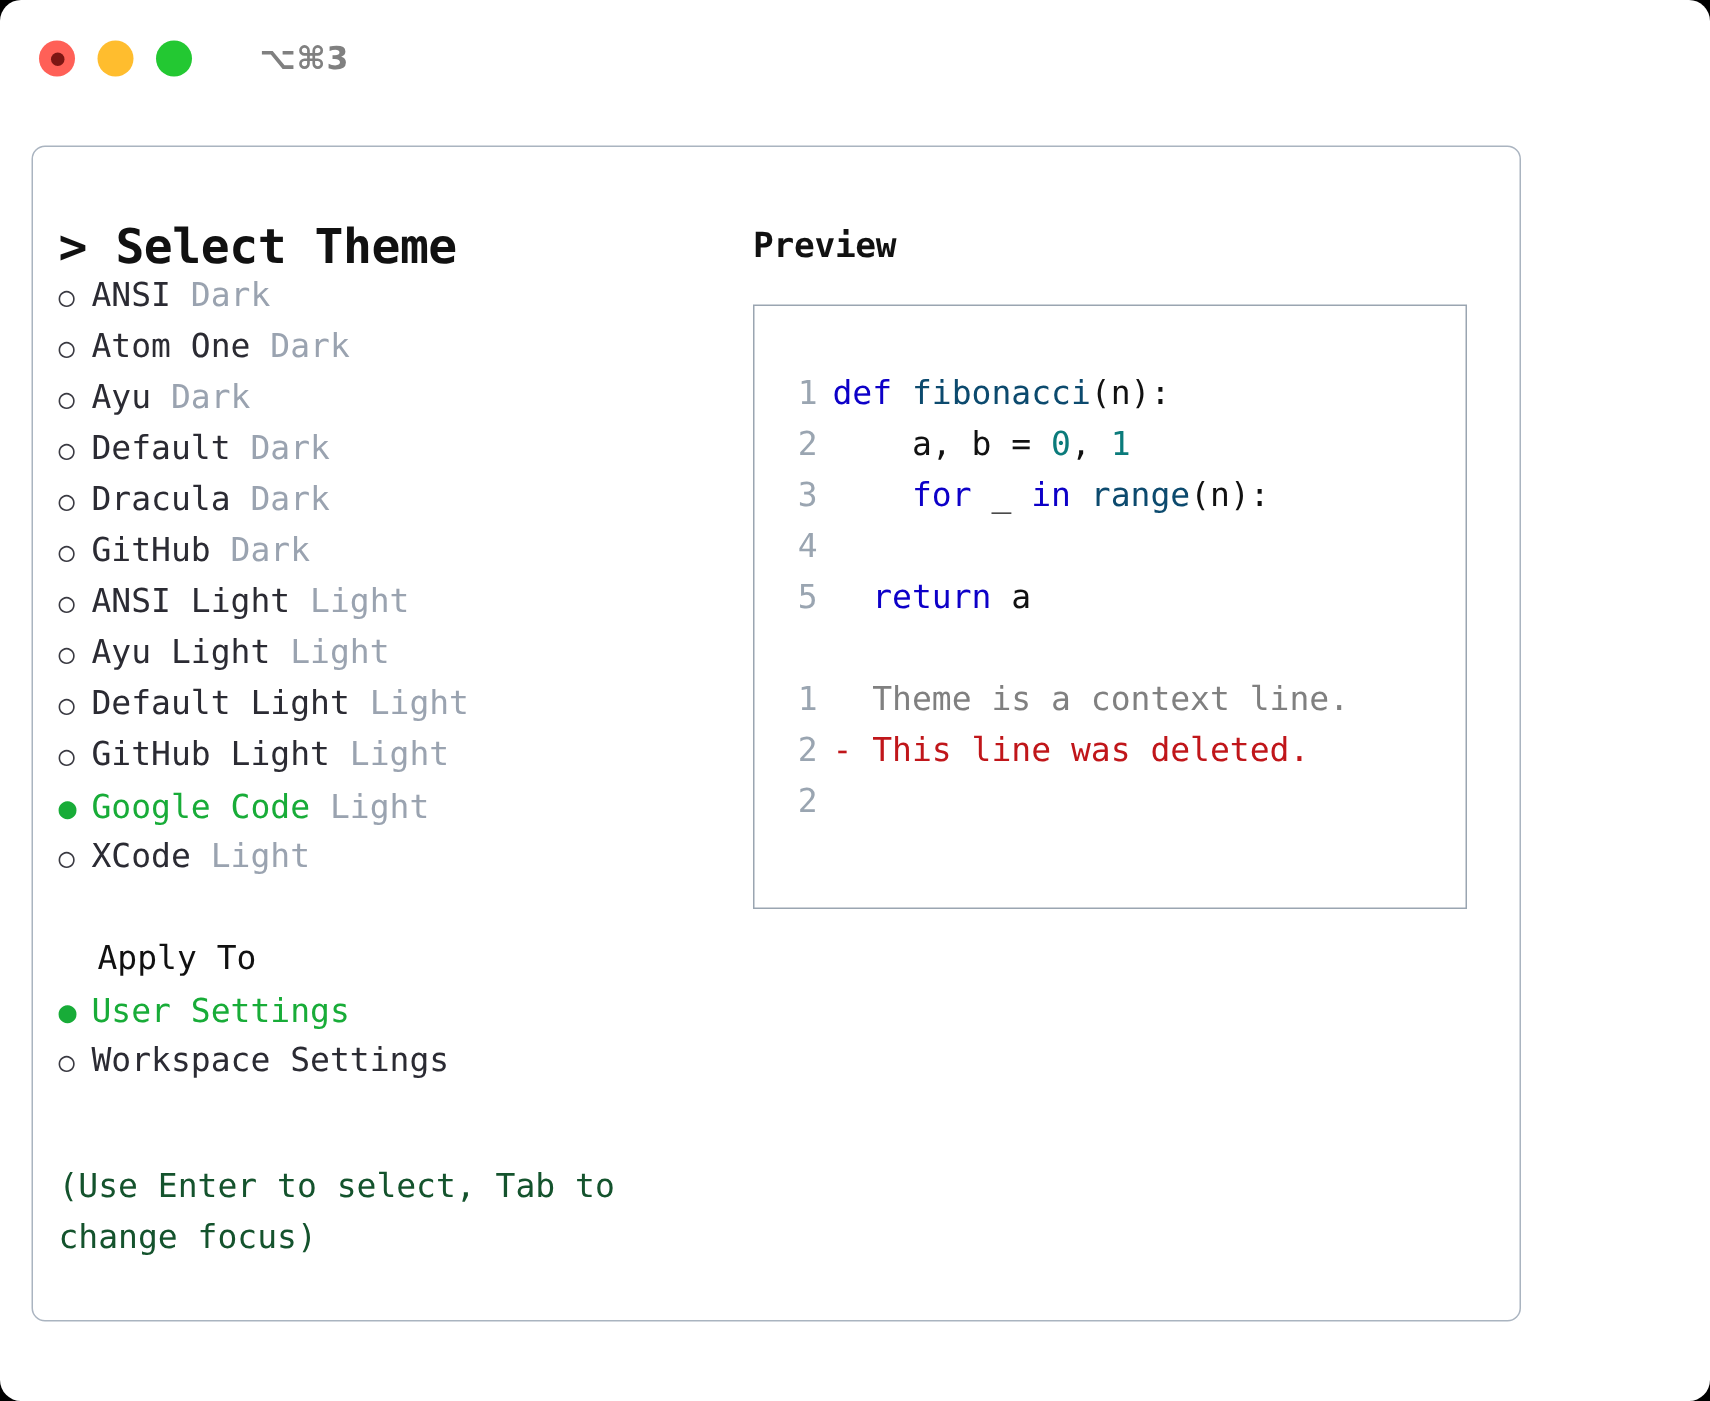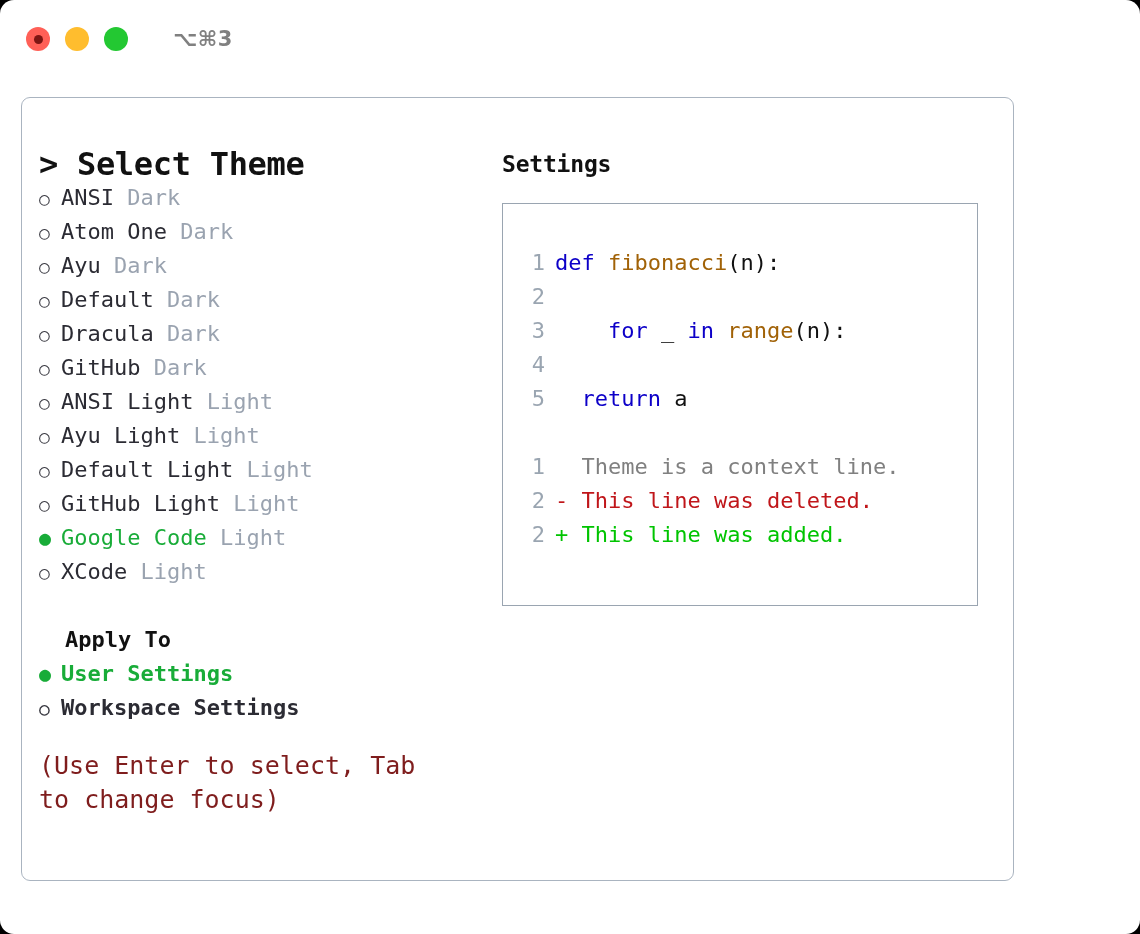--- a/index.html
+++ b/index.html
@@ -91,33 +91,33 @@
     flex: 0 0 22px;
     font-size: 18px;
     line-height: 34px;
     color: #3a3a42;
     text-align: left;
   }
   .radio.sel { color: #18ac38; font-size: 20px; }
   .opt-label { color: #2b2b33; }
   .opt-label.sel { color: #18ac38; }
   .opt-tag { color: #9aa3b0; }
-  .apply-block { margin-top: 34px; font-weight: bold; }
+  .apply-block { margin-top: 34px; }
   .apply-title {
     font-size: 22px;
     color: #111111;
     line-height: 34px;
     padding-left: 26px;
     white-space: pre;
   }
   .hint {
-    margin-top: 24px;
-    font-size: 25px;
-    line-height: 34px;
-    color: #7f1d1d;
+    margin-top: 50px;
+    font-size: 22px;
+    line-height: 34px;
+    color: #14532d;
     width: 410px;
     white-space: pre-wrap;
   }
   
   .preview-title {
     font-size: 23px;
     font-weight: bold;
     color: #111111;
     line-height: 34px;
     letter-spacing: -0.2px;
@@ -139,21 +139,21 @@
   .lno {
     display: inline-block;
     width: 26px;
     flex: 0 0 26px;
     text-align: right;
     color: #9aa5b1;
     margin-right: 10px;
   }
   .blank-line { height: 34px; }
   .kw  { color: #0d00c8; }
-  .fn  { color: #a16207; }
+  .fn  { color: #0c4a6e; }
   .num { color: #0b7b7b; }
   .pl  { color: #111111; }
   .ctx { color: #808080; }
   .del { color: #c0161a; }
   .add { color: #00c400; }
 </style>
 </head>
 <body>
 
 <div class="window">
@@ -196,33 +196,33 @@
           <div id="apply-list">
               <div class="opt-row"><span class="radio sel">●</span><span class="opt-label sel">User Settings</span></div>
               <div class="opt-row"><span class="radio">○</span><span class="opt-label">Workspace Settings</span></div>
             </div>
         </div>
 
         <div class="hint">(Use Enter to select, Tab to change focus)</div>
       </div>
 
       <div class="right-col">
-        <div class="preview-title">Settings</div>
+        <div class="preview-title">Preview</div>
         <div class="preview-box">
           <div id="code-block">
               <div class="code-line"><span class="lno">1</span><span><span class="kw">def </span><span class="fn">fibonacci</span><span class="pl">(n):</span></span></div>
-              <div class="code-line"><span class="lno">2</span></div>
+              <div class="code-line"><span class="lno">2</span><span><span class="pl">    a, b = </span><span class="num">0</span><span class="pl">, </span><span class="num">1</span></span></div>
               <div class="code-line"><span class="lno">3</span><span><span class="pl">    </span><span class="kw">for</span><span class="pl"> _ </span><span class="kw">in</span><span class="pl"> </span><span class="fn">range</span><span class="pl">(n):</span></span></div>
               <div class="code-line"><span class="lno">4</span></div>
               <div class="code-line"><span class="lno">5</span><span><span class="pl">  </span><span class="kw">return</span><span class="pl"> a</span></span></div>
             </div>
           <div class="blank-line"></div>
           <div id="diff-block">
               <div class="code-line"><span class="lno">1</span><span class="ctx">  Theme is a context line.</span></div>
               <div class="code-line"><span class="lno">2</span><span class="del">- This line was deleted.</span></div>
-              <div class="code-line"><span class="lno">2</span><span class="add">+ This line was added.</span></div>
+              <div class="code-line"><span class="lno">2</span></div>
             </div>
         </div>
       </div>
 
     </div>
   </div>
 </div>
 
 </body></html>

